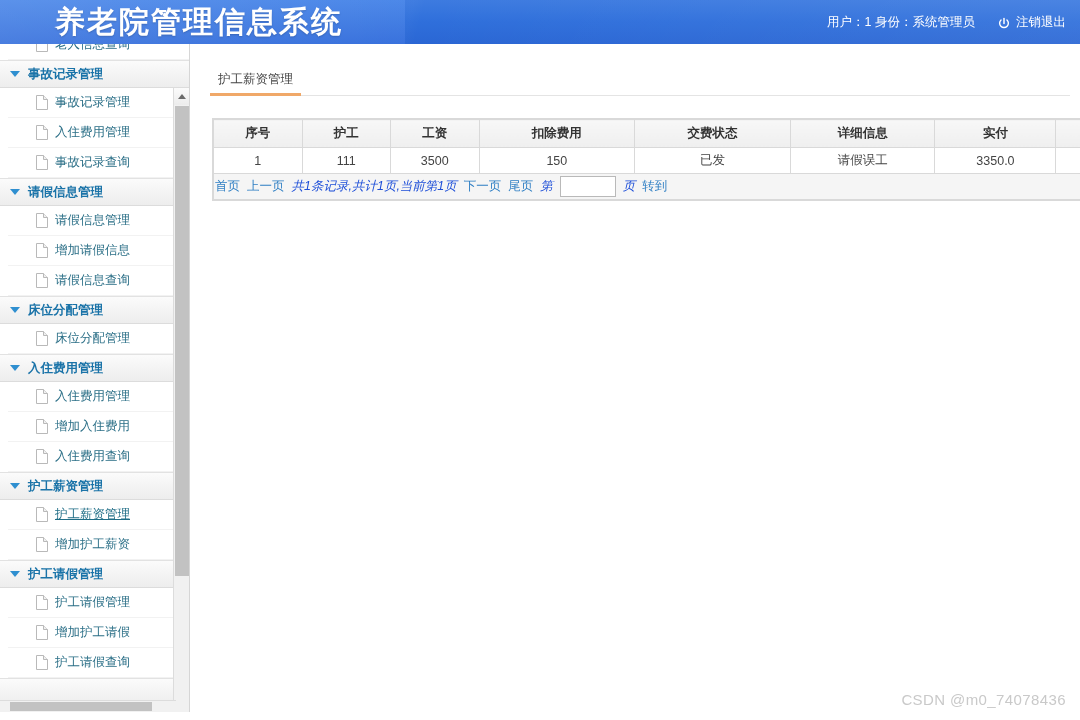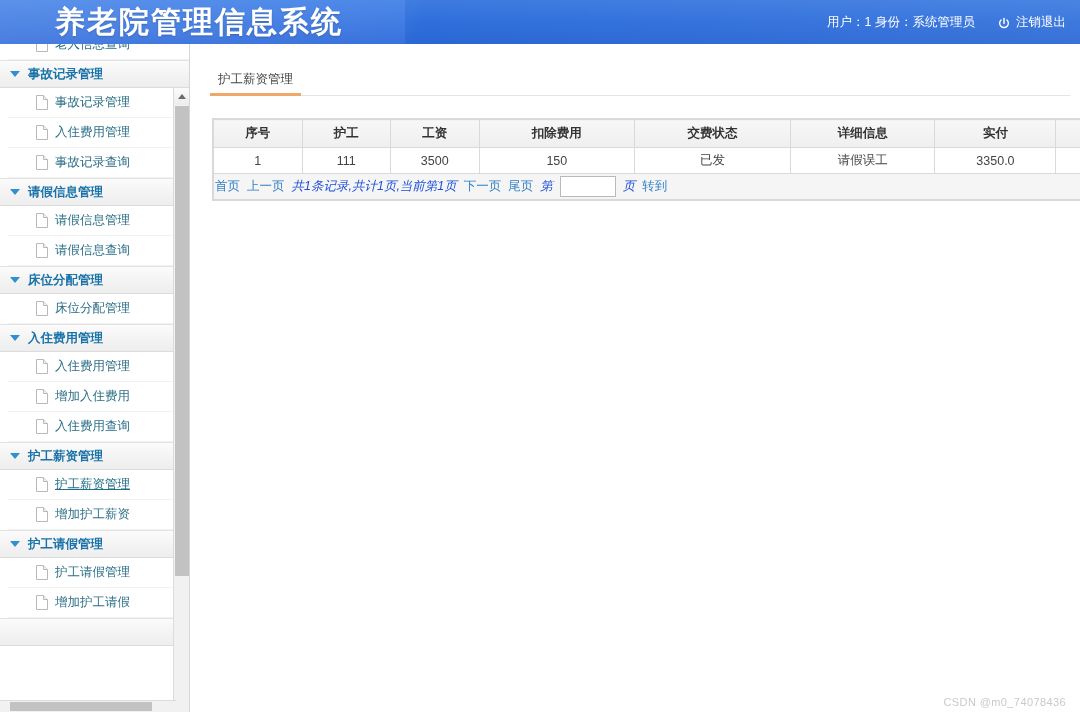--- a/index.html
+++ b/index.html
@@ -193,21 +193,21 @@
     width: 56px; height: 21px;
     border: 1px solid #b9b9b9;
     background: #fff;
     font-size: 12px;
     padding: 0 3px;
     font-family: "Liberation Sans", sans-serif;
   }
 
   .watermark {
     position: absolute; right: 14px; bottom: 12px;
-    color: #c9c9c9; font-size: 11px; letter-spacing: 0.4px;
+    color: #c9c9c9; font-size: 15px; letter-spacing: 0.4px;
     white-space: nowrap;
     user-select: none;
   }
 </style>
 </head>
 <body>
 
 <div class="header">
   <div class="brand-plate"></div>
   <div class="header-sheen"></div>
@@ -269,20 +269,27 @@
             <path d="M0.5 0.5 H7.5 L11.5 4.5 V14.5 H0.5 Z" fill="#ffffff" stroke="#b9b9b9" stroke-width="1"></path>
             <path d="M7.5 0.5 V4.5 H11.5" fill="#f0f0f0" stroke="#b9b9b9" stroke-width="1"></path>
           </svg></span>
         <span class="leaf-label">请假信息管理</span>
       </div>
       <div class="leaf">
         <span class="doc-icon"><svg width="12" height="15" viewBox="0 0 12 15">
             <path d="M0.5 0.5 H7.5 L11.5 4.5 V14.5 H0.5 Z" fill="#ffffff" stroke="#b9b9b9" stroke-width="1"></path>
             <path d="M7.5 0.5 V4.5 H11.5" fill="#f0f0f0" stroke="#b9b9b9" stroke-width="1"></path>
           </svg></span>
+        <span class="leaf-label">增加请假信息</span>
+      </div>
+      <div class="leaf">
+        <span class="doc-icon"><svg width="12" height="15" viewBox="0 0 12 15">
+            <path d="M0.5 0.5 H7.5 L11.5 4.5 V14.5 H0.5 Z" fill="#ffffff" stroke="#b9b9b9" stroke-width="1"></path>
+            <path d="M7.5 0.5 V4.5 H11.5" fill="#f0f0f0" stroke="#b9b9b9" stroke-width="1"></path>
+          </svg></span>
         <span class="leaf-label">请假信息查询</span>
       </div>
       <div class="grp-head">
         <span class="caret"></span>
         <span class="grp-label">床位分配管理</span>
       </div>
       <div class="leaf">
         <span class="doc-icon"><svg width="12" height="15" viewBox="0 0 12 15">
             <path d="M0.5 0.5 H7.5 L11.5 4.5 V14.5 H0.5 Z" fill="#ffffff" stroke="#b9b9b9" stroke-width="1"></path>
             <path d="M7.5 0.5 V4.5 H11.5" fill="#f0f0f0" stroke="#b9b9b9" stroke-width="1"></path>
@@ -342,20 +349,27 @@
             <path d="M7.5 0.5 V4.5 H11.5" fill="#f0f0f0" stroke="#b9b9b9" stroke-width="1"></path>
           </svg></span>
         <span class="leaf-label">护工请假管理</span>
       </div>
       <div class="leaf">
         <span class="doc-icon"><svg width="12" height="15" viewBox="0 0 12 15">
             <path d="M0.5 0.5 H7.5 L11.5 4.5 V14.5 H0.5 Z" fill="#ffffff" stroke="#b9b9b9" stroke-width="1"></path>
             <path d="M7.5 0.5 V4.5 H11.5" fill="#f0f0f0" stroke="#b9b9b9" stroke-width="1"></path>
           </svg></span>
         <span class="leaf-label">增加护工请假</span>
+      </div>
+      <div class="leaf">
+        <span class="doc-icon"><svg width="12" height="15" viewBox="0 0 12 15">
+            <path d="M0.5 0.5 H7.5 L11.5 4.5 V14.5 H0.5 Z" fill="#ffffff" stroke="#b9b9b9" stroke-width="1"></path>
+            <path d="M7.5 0.5 V4.5 H11.5" fill="#f0f0f0" stroke="#b9b9b9" stroke-width="1"></path>
+          </svg></span>
+        <span class="leaf-label">护工请假查询</span>
       </div>
       <div class="grp-head"></div>
     </div>
 
   <div class="sb-vtrack">
     <div class="sb-vbtn up">
       <span class="arr-up"></span>
     </div>
     <div class="sb-vthumb"></div>
 

